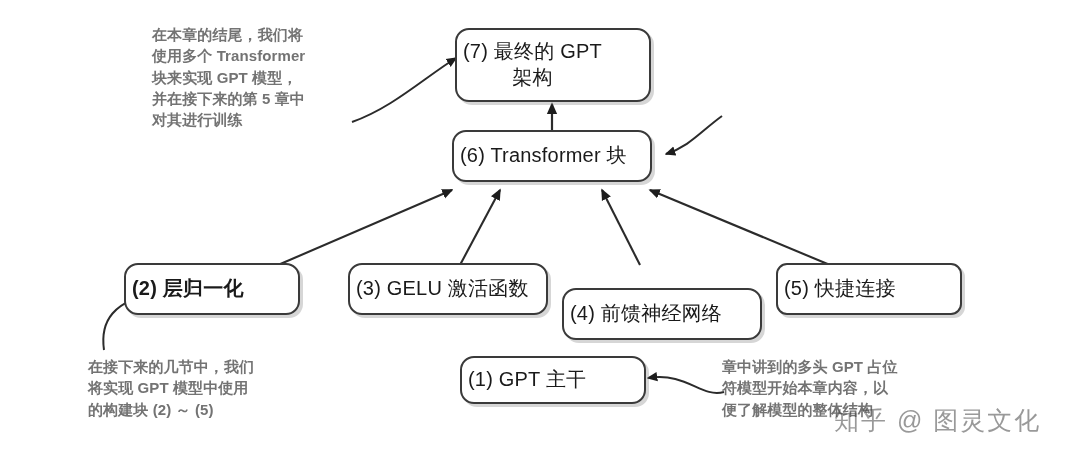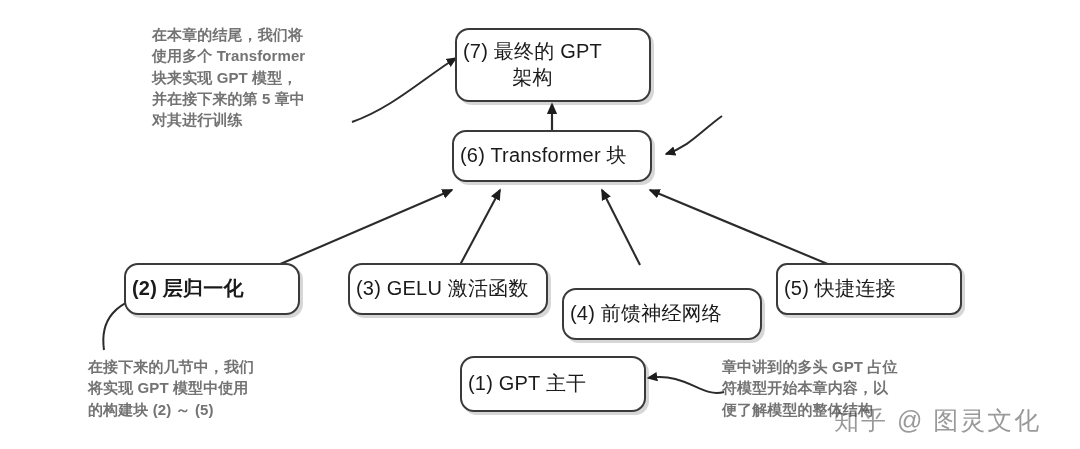--- a/index.html
+++ b/index.html
@@ -114,21 +114,21 @@
   </div>
 
   <div class="node" style="left:562px; top:258px; width:200px; height:52px;margin-top:30px;">
     <span class="node-label">(4) 前馈神经网络</span>
   </div>
 
   <div class="node" style="left:776px; top:263px; width:186px; height:52px;border-radius:11px;">
     <span class="node-label">(5) 快捷连接</span>
   </div>
 
-  <div class="node" style="left:460px; top:356px; width:186px; height:56px;">
+  <div class="node" style="left:460px; top:356px; width:186px; height:48px;">
     <span class="node-label">(1) GPT 主干</span>
   </div>
 
   <div class="note" style="left:152px; top:24px; width:262px;">在本章的结尾，我们将
 使用多个 Transformer
 块来实现 GPT 模型，
 并在接下来的第 5 章中
 对其进行训练</div>
 
 

